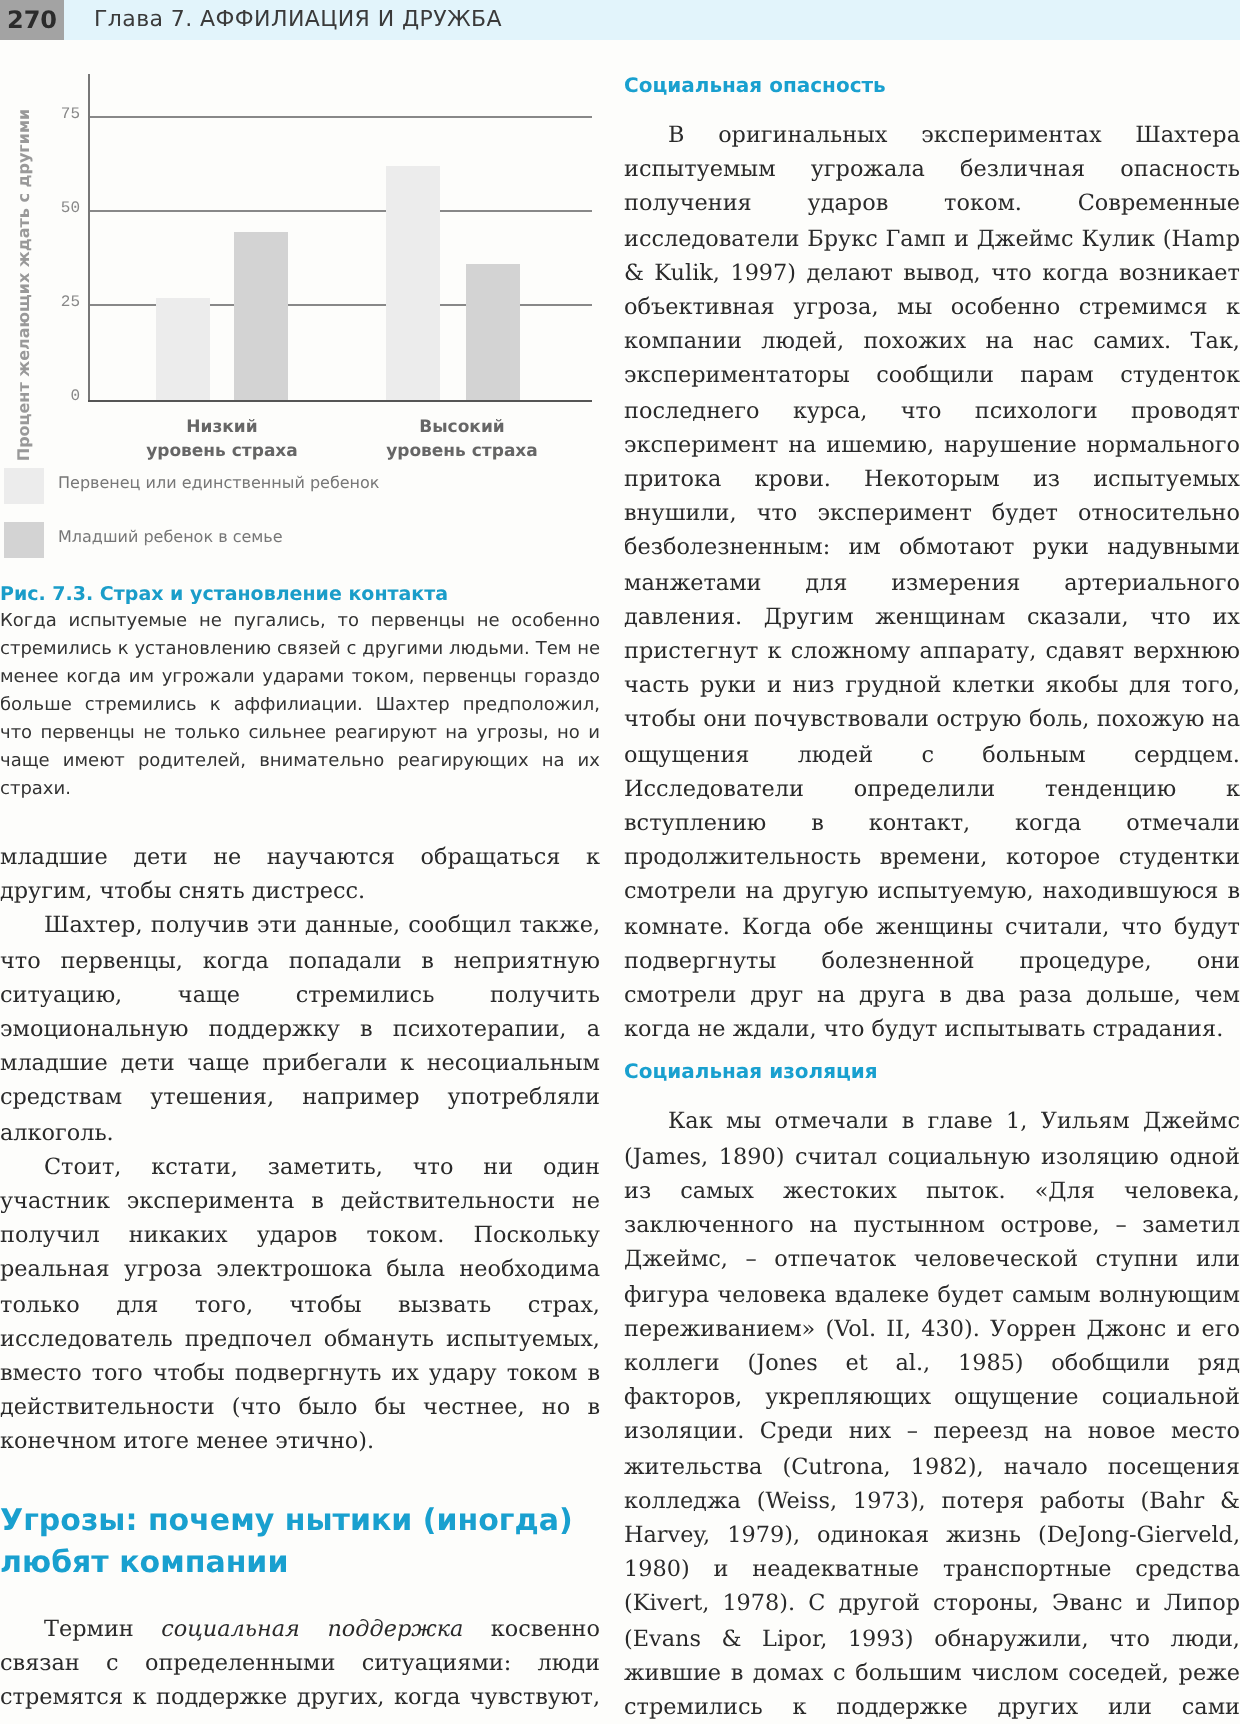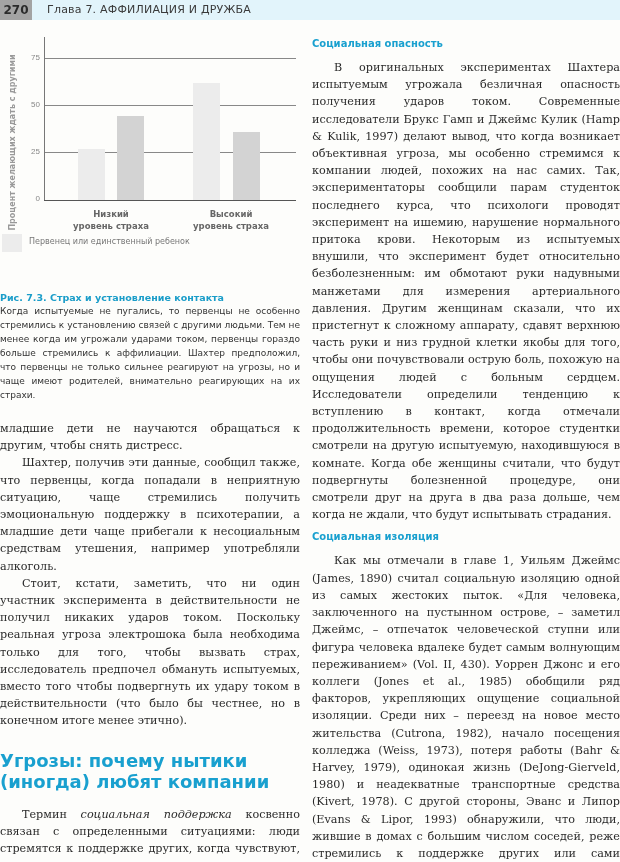--- a/index.html
+++ b/index.html
@@ -9,35 +9,35 @@
   .chapter { position:absolute; left:47px; top:0; font-family:"DejaVu Sans", sans-serif; font-size:11px; color:#3a3a3a; line-height:20px; letter-spacing:0.2px; }
 
   .col-left { position:absolute; left:0; top:28px; width:300px; }
   .col-right { position:absolute; left:312px; top:28px; width:308px; }
 
   .chart { position:relative; width:300px; height:260px; }
   .ylabel { position:absolute; left:-88px; top:110px; width:200px; transform:rotate(-90deg); font-family:"DejaVu Sans", sans-serif; font-size:8px; font-weight:bold; color:#999; text-align:center; }
   .yaxis { position:absolute; left:44px; top:9px; width:1px; height:164px; background:#777; }
   .xaxis { position:absolute; left:44px; top:172px; width:252px; height:1px; background:#555; }
   .grid { position:absolute; left:44px; width:252px; height:1px; background:#888; }
-  .tick { position:absolute; left:22px; width:18px; text-align:right; font-family:Liberation Sans, sans-serif; font-size:8px; color:#888; }
+  .tick { position:absolute; left:22px; width:18px; text-align:right; font-family:Liberation Mono, monospace; font-size:8px; color:#888; }
   .bar { position:absolute; bottom:88px; width:27px; }
   .bar.first { background:#ececec; }
   .bar.later { background:#d3d3d3; }
   .cat { position:absolute; top:180px; width:90px; text-align:center; font-family:"DejaVu Sans", sans-serif; font-size:8.5px; font-weight:bold; color:#666; line-height:12px; }
   .legend { position:absolute; left:2px; width:290px; height:18px; }
   .legend .sw { position:absolute; left:0; top:0; width:20px; height:18px; }
   .legend .lt { position:absolute; left:27px; top:3px; font-family:"DejaVu Sans", sans-serif; font-size:8px; color:#777; }
 
   .fig-title { font-family:"DejaVu Sans", sans-serif; font-weight:bold; font-size:9.5px; color:#1a9dc9; margin-top:4px; line-height:12px; }
   .fig-caption { font-family:"DejaVu Sans", sans-serif; font-size:9px; color:#333; line-height:14px; text-align:justify; margin:0; }
 
   p.body { margin:0; font-size:11.2px; line-height:17.2px; text-align:justify; text-indent:22px; color:#2a2a2a; }
   p.noindent { text-indent:0; }
-  .h2 { font-family:"DejaVu Sans", sans-serif; font-weight:bold; font-size:18px; color:#19a0cf; line-height:21px; margin:20px 0 14px 0; }
+  .h2 { font-family:"DejaVu Sans", sans-serif; font-weight:bold; font-size:15px; color:#19a0cf; line-height:21px; margin:20px 0 14px 0; }
   .h3 { font-family:"DejaVu Sans", sans-serif; font-weight:bold; font-size:10px; color:#19a0cf; margin:10px 0 10px 0; }
   em { font-style:italic; }
 </style>
 </head>
 <body>
 
 <div class="header">
   <div class="pagenum">270</div>
   <div class="chapter">Глава 7. АФФИЛИАЦИЯ И ДРУЖБА</div>
 </div>
@@ -66,20 +66,24 @@
     </div>
     <div class="cat" style="left:186px">
       <div>Высокий</div>
       <div>уровень страха</div>
     </div>
 
     <div class="legend" style="top:206px">
       <div class="sw" style="background:#ececec"></div>
       <div class="lt">Первенец или единственный ребенок</div>
     </div>
+    <div class="legend" style="top:233px">
+      <div class="sw" style="background:#d3d3d3"></div>
+      <div class="lt">Младший ребенок в семье</div>
+    </div>
   </div>
 
   <div class="fig-title">Рис. 7.3. Страх и установление контакта</div>
   <p class="fig-caption">Когда испытуемые не пугались, то первенцы не особенно стремились к установлению связей с другими людьми. Тем не менее когда им угрожали ударами током, первенцы гораздо больше стремились к аффилиации. Шахтер предположил, что первенцы не только сильнее реагируют на угрозы, но и чаще имеют родителей, внимательно реагирующих на их страхи.</p>
 
   <div style="height:18px"></div>
   <p class="body noindent">младшие дети не научаются обращаться к другим, чтобы снять дистресс.</p>
   <p class="body">Шахтер, получив эти данные, сообщил также, что первенцы, когда попадали в неприятную ситуацию, чаще стремились получить эмоциональную поддержку в психотерапии, а младшие дети чаще прибегали к несоциальным средствам утешения, например употребляли алкоголь.</p>
   <p class="body">Стоит, кстати, заметить, что ни один участник эксперимента в действительности не получил никаких ударов током. Поскольку реальная угроза электрошока была необходима только для того, чтобы вызвать страх, исследователь предпочел обмануть испытуемых, вместо того чтобы подвергнуть их удару током в действительности (что было бы честнее, но в конечном итоге менее этично).</p>
 

